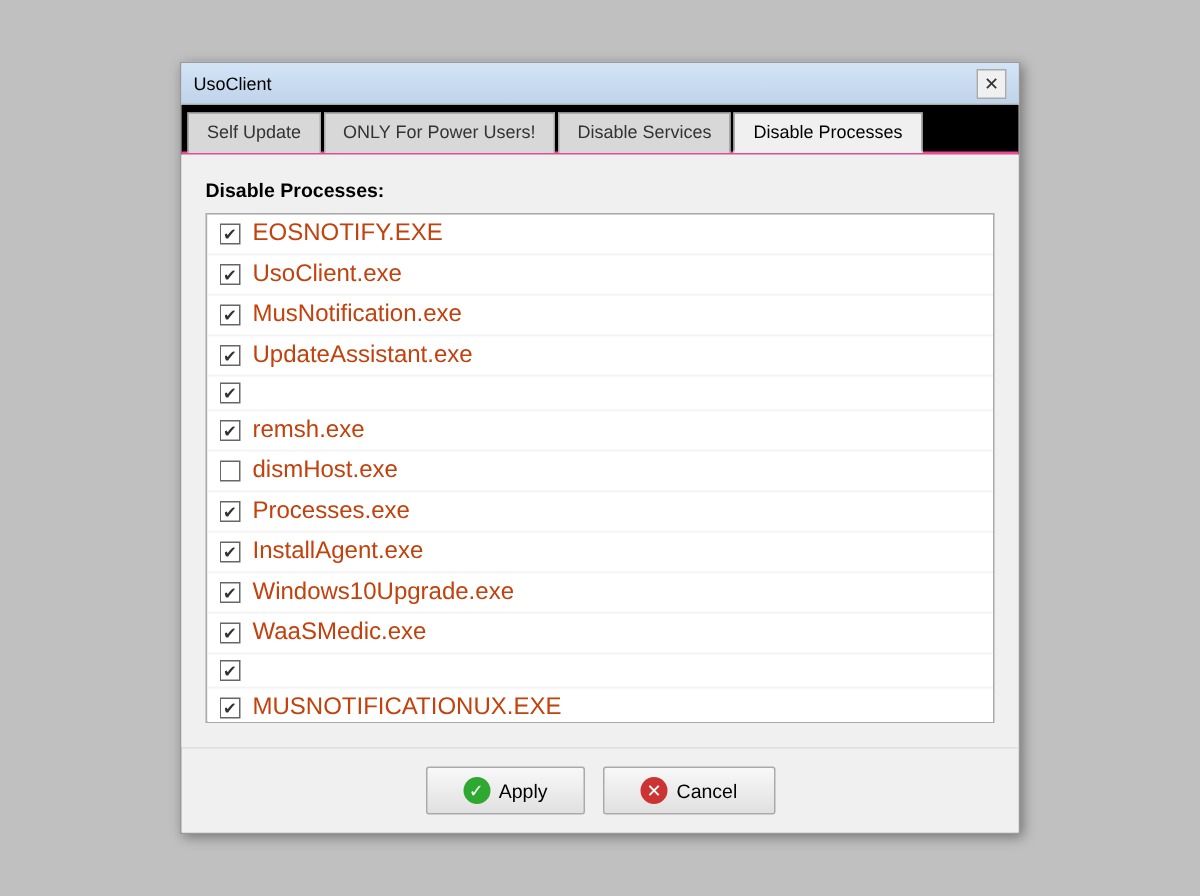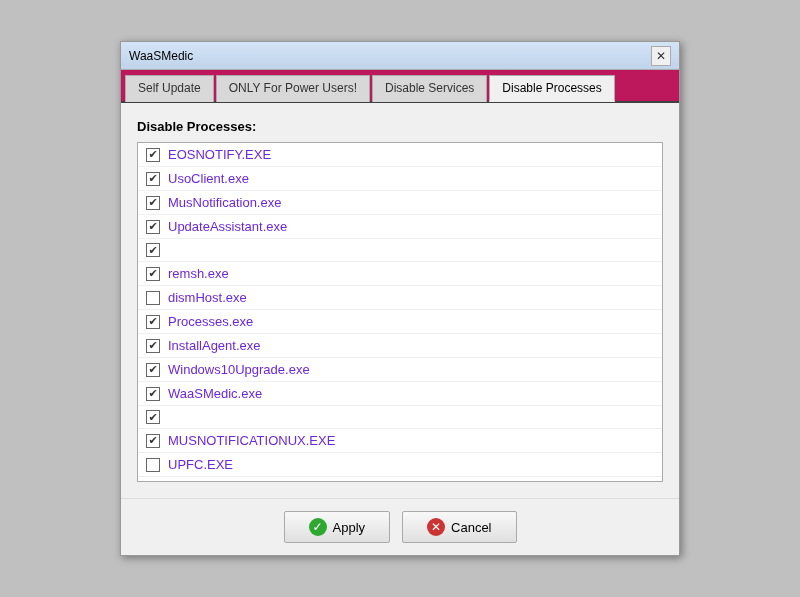--- a/index.html
+++ b/index.html
@@ -41,22 +41,22 @@
       border: 1px solid #aaa;
       cursor: pointer;
       display: flex;
       align-items: center;
       justify-content: center;
       font-size: 12px;
       color: #333;
     }
     .tabs {
       display: flex;
-      background: #be185d;
-      border-bottom: 2px solid #404040;
+      background: #000000;
+      border-bottom: 2px solid #ec4899;
       padding: 4px 4px 0 4px;
       gap: 2px;
     }
     .tab {
       padding: 5px 12px;
       border: 1px solid #aaa;
       background: #d8d8d8;
       cursor: pointer;
       font-size: 12px;
       color: #333;
@@ -106,22 +106,22 @@
       display: flex;
       align-items: center;
       justify-content: center;
       font-size: 11px;
       color: #333;
     }
     .checkbox.checked {
       background: white;
     }
     .item-label {
-      font-size: 13px;
-      color: #6d28d9;
+      font-size: 16px;
+      color: #c2410c;
     }
     .footer {
       display: flex;
       justify-content: center;
       gap: 12px;
       padding: 12px 16px;
       background: #f0f0f0;
       border-top: 1px solid #ddd;
     }
     .btn {
@@ -153,21 +153,21 @@
     .list-container::-webkit-scrollbar { width: 14px; }
     .list-container::-webkit-scrollbar-track { background: #e8e8e8; }
     .list-container::-webkit-scrollbar-thumb { background: #b0b0b0; border: 1px solid #999; }
   </style>
 </head>
 <body>
 
 <div class="window">
 
   <div class="title-bar">
-    <span class="title-bar-text">WaaSMedic</span>
+    <span class="title-bar-text">UsoClient</span>
     <div class="close-btn">✕</div>
   </div>
 
   <div class="tabs" id="tab-bar">
       <div class="tab">Self Update</div>
       <div class="tab">ONLY For Power Users!</div>
       <div class="tab">Disable Services</div>
       <div class="tab active">Disable Processes</div>
     </div>
 

